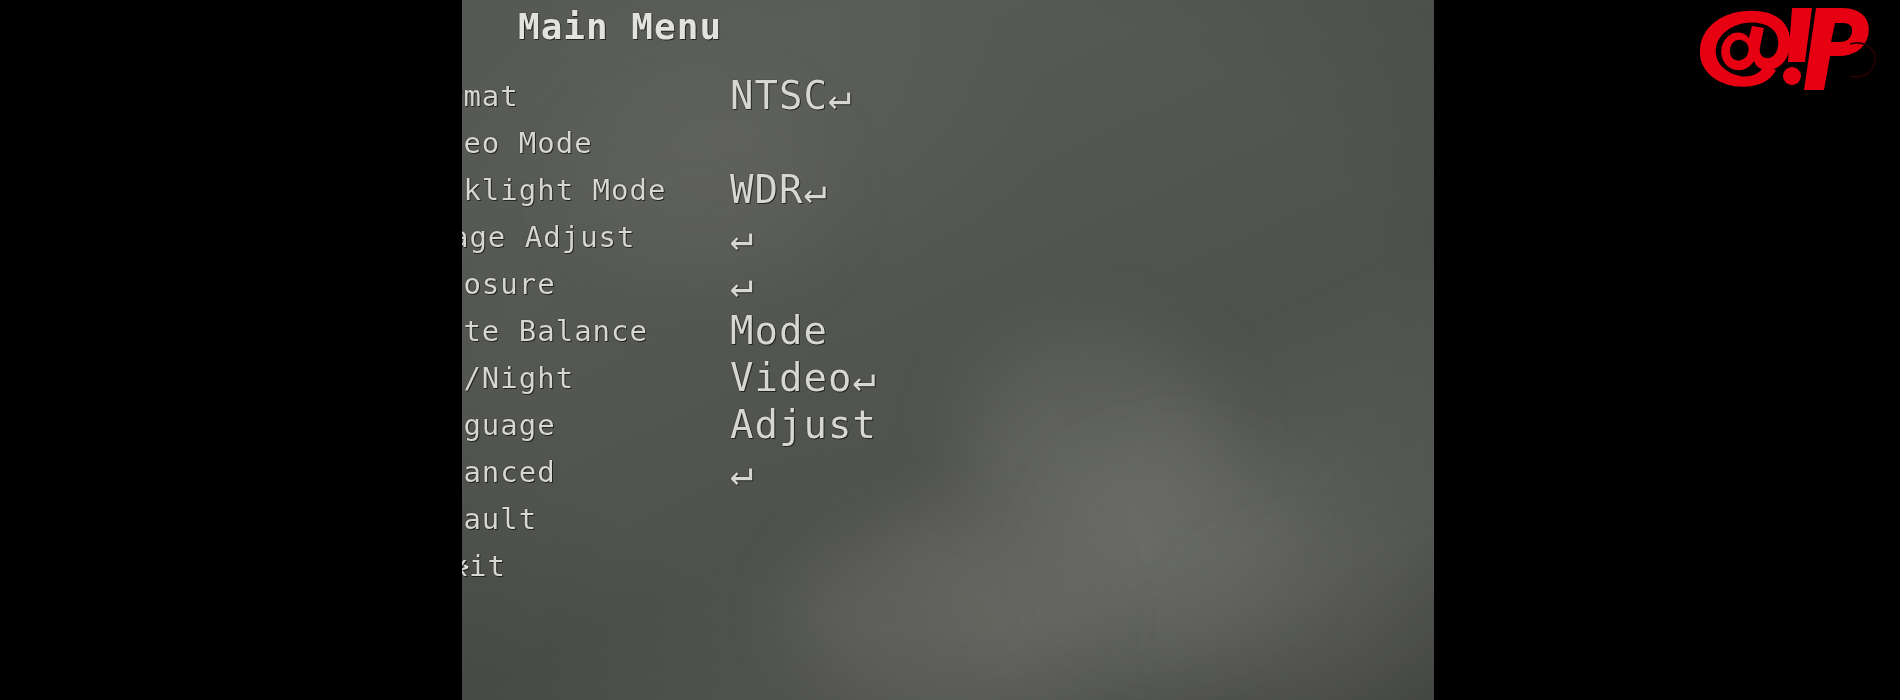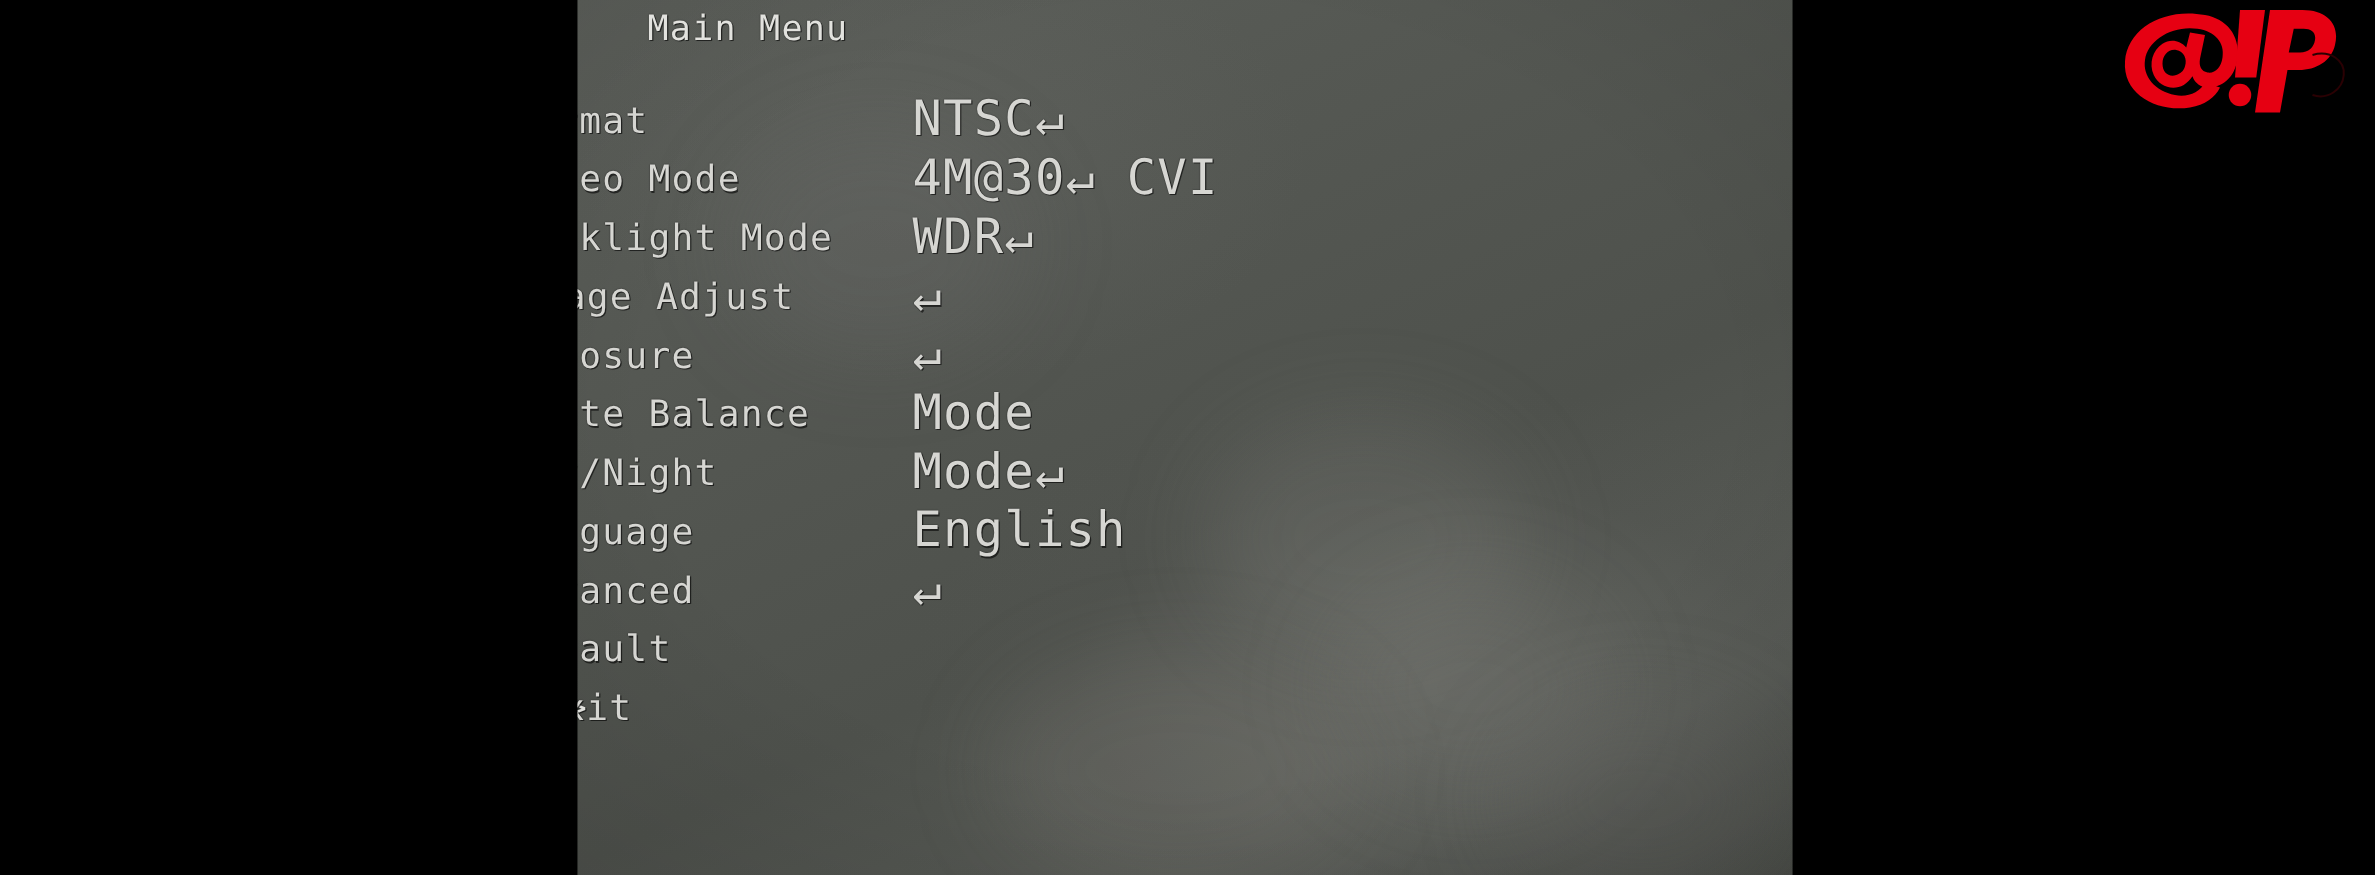--- a/index.html
+++ b/index.html
@@ -62,22 +62,23 @@
     height: 100%;
     color: #d8d8d4;
     font-family: "DejaVu Sans Mono", monospace;
     letter-spacing: 1px;
     text-shadow: 0 0 1px rgba(0,0,0,0.85), 1px 1px 0 rgba(0,0,0,0.55);
   }
   #osd-title {
     position: absolute;
     left: 56px;
     top: 6px;
-    font-size: 28px;
+    font-size: 36px;
     color: #e2e2de;
+    font-weight: bold;
   }
   #osd-rows {
     position: absolute;
     left: 0px;
     top: 72px;
     width: 100%;
   }
   .osd-row {
     position: relative;
     height: 47px;
@@ -137,21 +138,20 @@
 
       <div id="osd-rows">
 
         <div class="osd-row">
           <span class="osd-label">Format</span>
           <span class="osd-value">NTSC↵</span>
         </div>
 
         <div class="osd-row">
           <span class="osd-label">Video Mode</span>
-          <span class="osd-value">4M@30↵ CVI</span>
         </div>
 
         <div class="osd-row">
           <span class="osd-label">Backlight Mode</span>
           <span class="osd-value">WDR↵</span>
         </div>
 
         <div class="osd-row indented">
           <span class="osd-label">Image Adjust</span>
           <span class="osd-value">↵</span>
@@ -162,26 +162,26 @@
           <span class="osd-value">↵</span>
         </div>
 
         <div class="osd-row">
           <span class="osd-label">White Balance</span>
           <span class="osd-value">Mode</span>
         </div>
 
         <div class="osd-row">
           <span class="osd-label">Day/Night</span>
-          <span class="osd-value">Mode↵</span>
+          <span class="osd-value">Video↵</span>
         </div>
 
         <div class="osd-row">
           <span class="osd-label">Language</span>
-          <span class="osd-value">English</span>
+          <span class="osd-value">Adjust</span>
         </div>
 
         <div class="osd-row">
           <span class="osd-label">Advanced</span>
           <span class="osd-value">↵</span>
         </div>
 
         <div class="osd-row">
           <span class="osd-label">Default</span>
           <span class="osd-value"></span>

